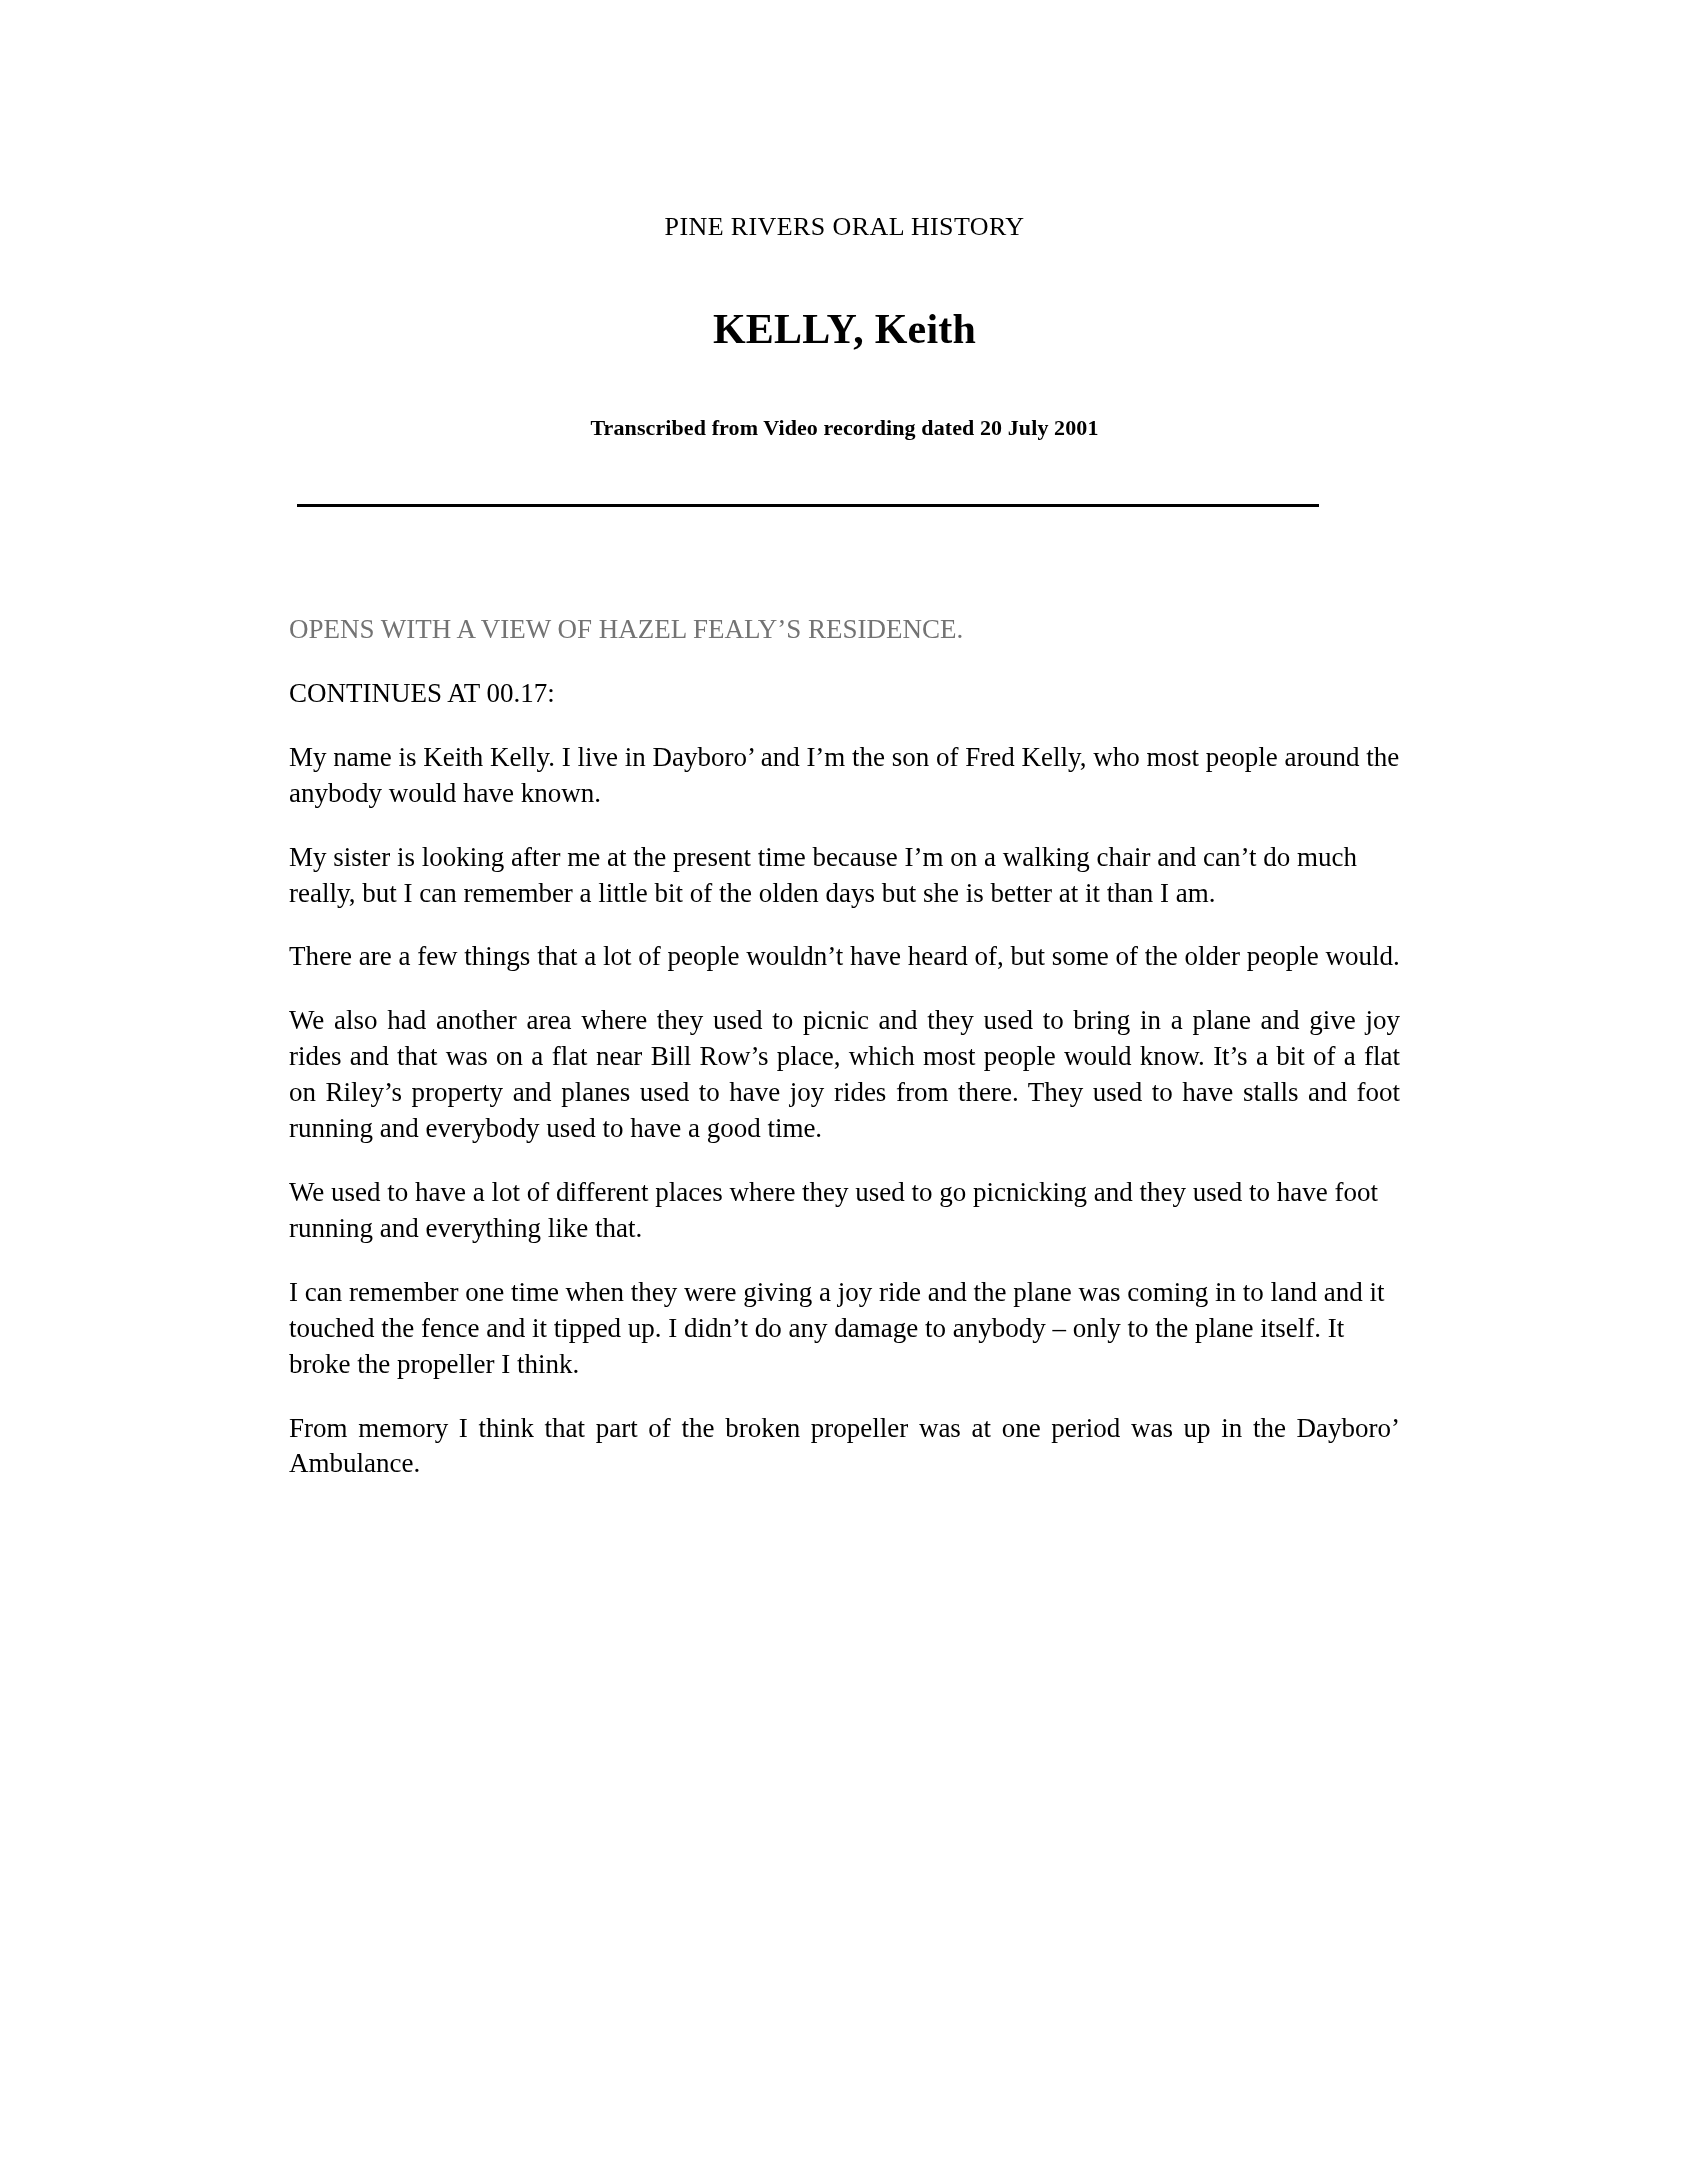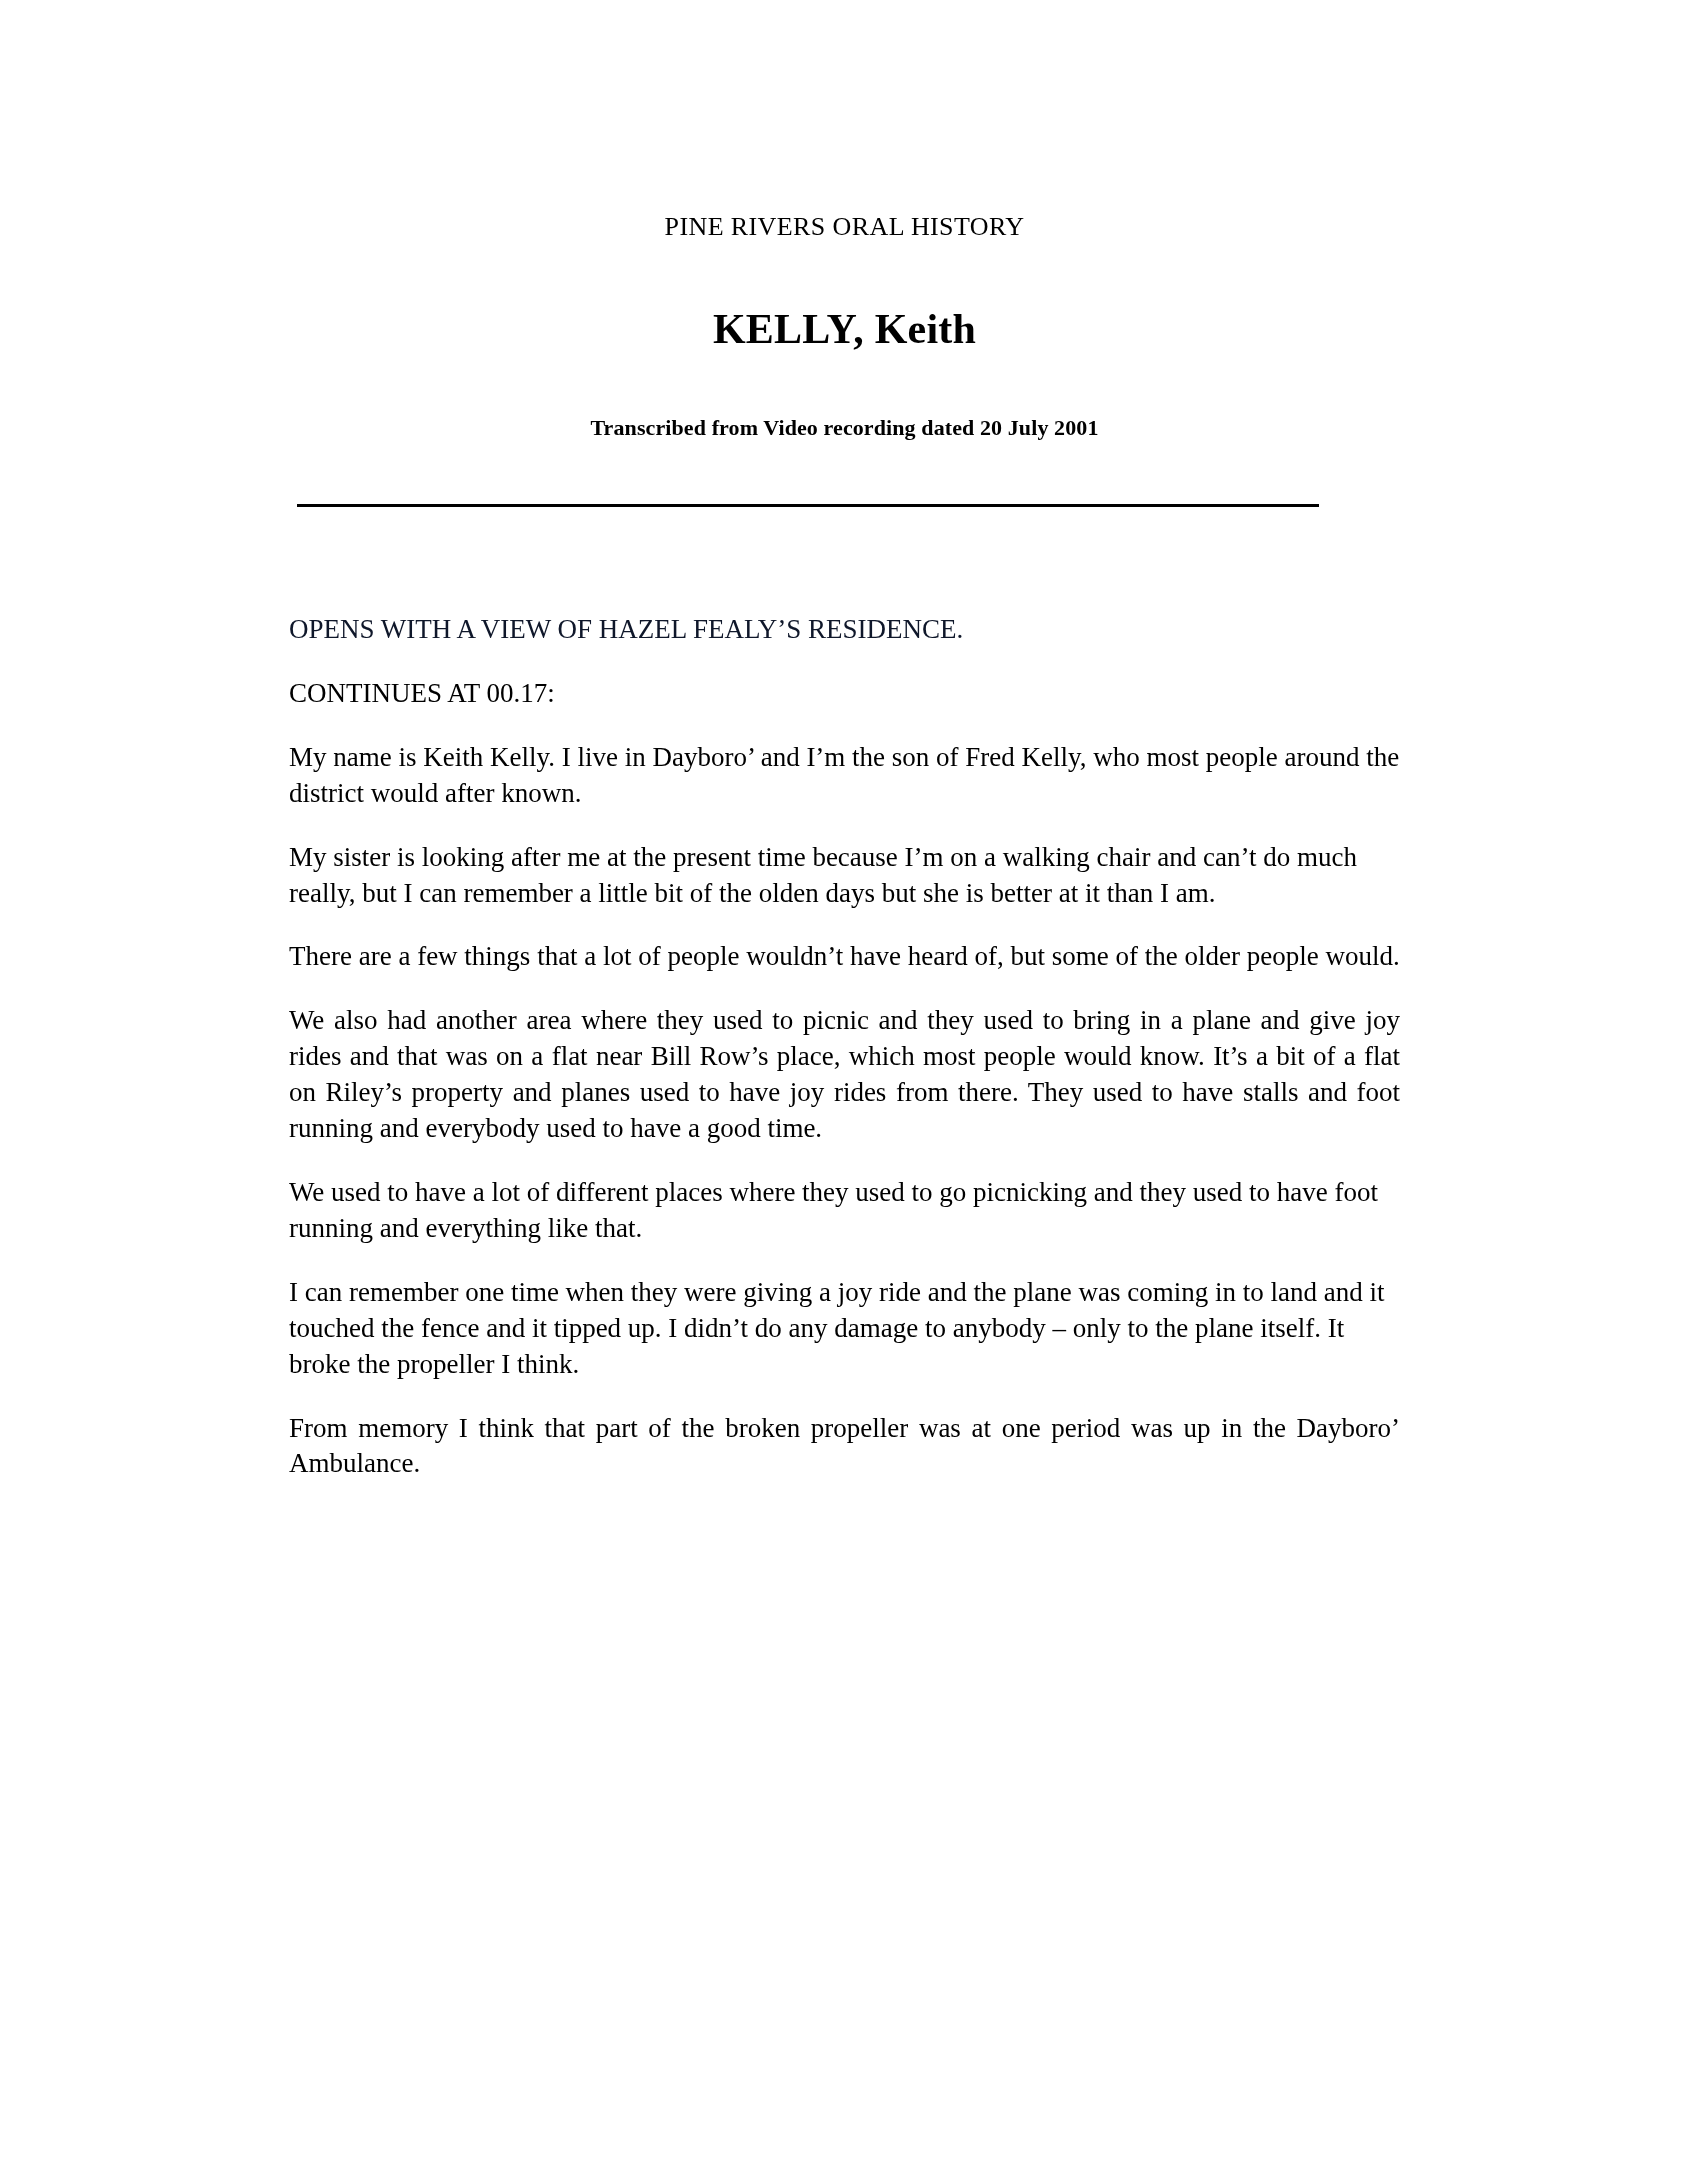--- a/index.html
+++ b/index.html
@@ -101,25 +101,25 @@
       <div class="interviewee-name">KELLY, Keith</div>
       <div class="transcription-note">Transcribed from Video recording dated 20 July 2001</div>
     </div>
 
     <div class="divider-wrap">
       <hr class="divider">
     </div>
 
     <div class="body-block">
 
-      <p class="para no-justify cue" style="color: #0f172a;">OPENS WITH A VIEW OF HAZEL FEALY’S RESIDENCE.</p>
+      <p class="para no-justify cue" style="color: #737373;">OPENS WITH A VIEW OF HAZEL FEALY’S RESIDENCE.</p>
 
       <p class="para no-justify timecode">CONTINUES AT 00.17:</p>
 
-      <p class="para no-justify">My name is Keith Kelly.  I live in Dayboro’ and I’m the son of Fred Kelly, who most people around the district would after known.</p>
+      <p class="para no-justify">My name is Keith Kelly.  I live in Dayboro’ and I’m the son of Fred Kelly, who most people around the anybody would have known.</p>
 
       <p class="para no-justify">My sister is looking after me at the present time because I’m on a walking chair and can’t do much really, but I can remember a little bit of the olden days but she is better at it than I am.</p>
 
       <p class="para">There are a few things that a lot of people wouldn’t have heard of, but some of the older people would.</p>
 
       <p class="para">We also had another area where they used to picnic and they used to bring in a plane and give joy rides and that was on a flat near Bill Row’s place, which most people would know.  It’s a bit of a flat on Riley’s property and planes used to have joy rides from there.  They used to have stalls and foot running and everybody used to have a good time.</p>
 
       <p class="para no-justify">We used to have a lot of different places where they used to go picnicking and they used to have foot running and everything like that.</p>
 
       <p class="para no-justify">I can remember one time when they were giving a joy ride and the plane was coming in to land and it touched the fence and it tipped up.  I didn’t do any damage to anybody – only to the plane itself.  It broke the propeller I think.</p>

